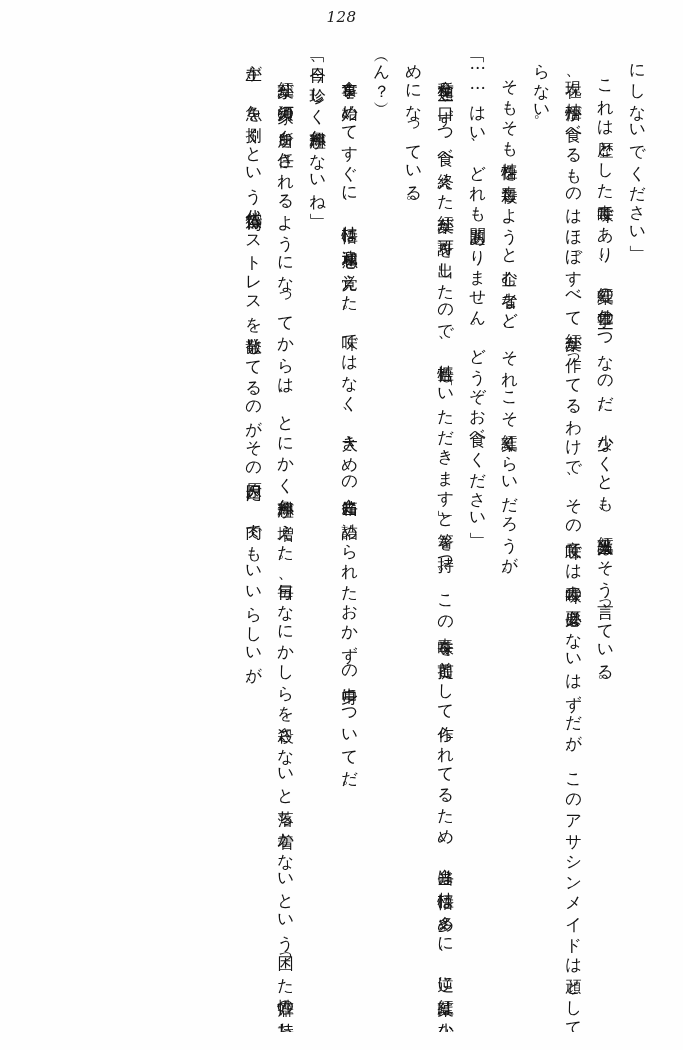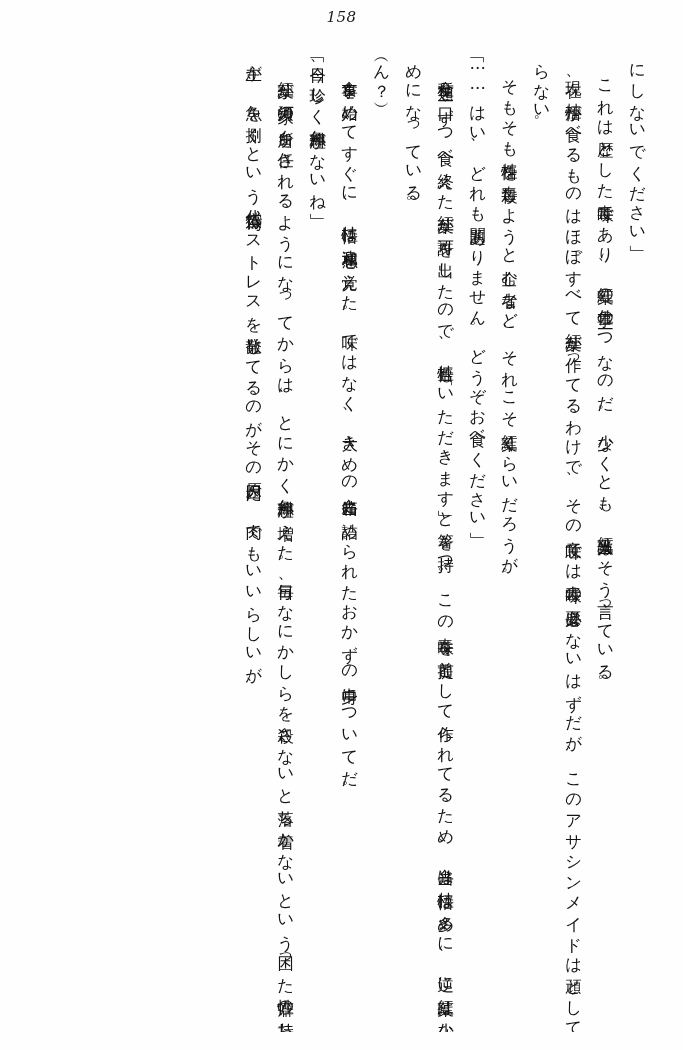--- a/index.html
+++ b/index.html
@@ -60,21 +60,21 @@
   }
   .text-body p.indent {
     text-indent: 1em;
   }
 </style>
 </head>
 <body>
 
 <div class="page">
 
-  <div class="page-number">158</div>
+  <div class="page-number">128</div>
 
   <div class="text-body">
     <p>にしないでください」</p>
     <p class="indent">これは歴とした毒味であり、紅葉の仕事の一つなのだ。少なくとも、紅葉当人はそう言っている。</p>
     <p class="indent">現在、桂悟が食べるものはほぼすべて紅葉が作ってるわけで、その意味では毒味の必要はないはずだが、このアサシンメイドは頑として譲らない。</p>
     <p class="indent">そもそも桂悟を毒殺しようと企む者など、それこそ紅葉くらいだろうが。</p>
     <p>「……はい、どれも問題ありません。どうぞお食べください」</p>
     <p class="indent">全種類を一口ずつ食べ終えた紅葉が許可を出したので、桂悟も「いただきます」と箸を持つ。この毒味を前提として作られてるため、弁当は桂悟は多めに、逆に紅葉は少なめになっている。</p>
     <p>（ん？）</p>
     <p class="indent">食事を始めてすぐに、桂悟は違和感を覚えた。味ではなく、大きめの弁当箱に詰められたおかずの中身についてだ。</p>

